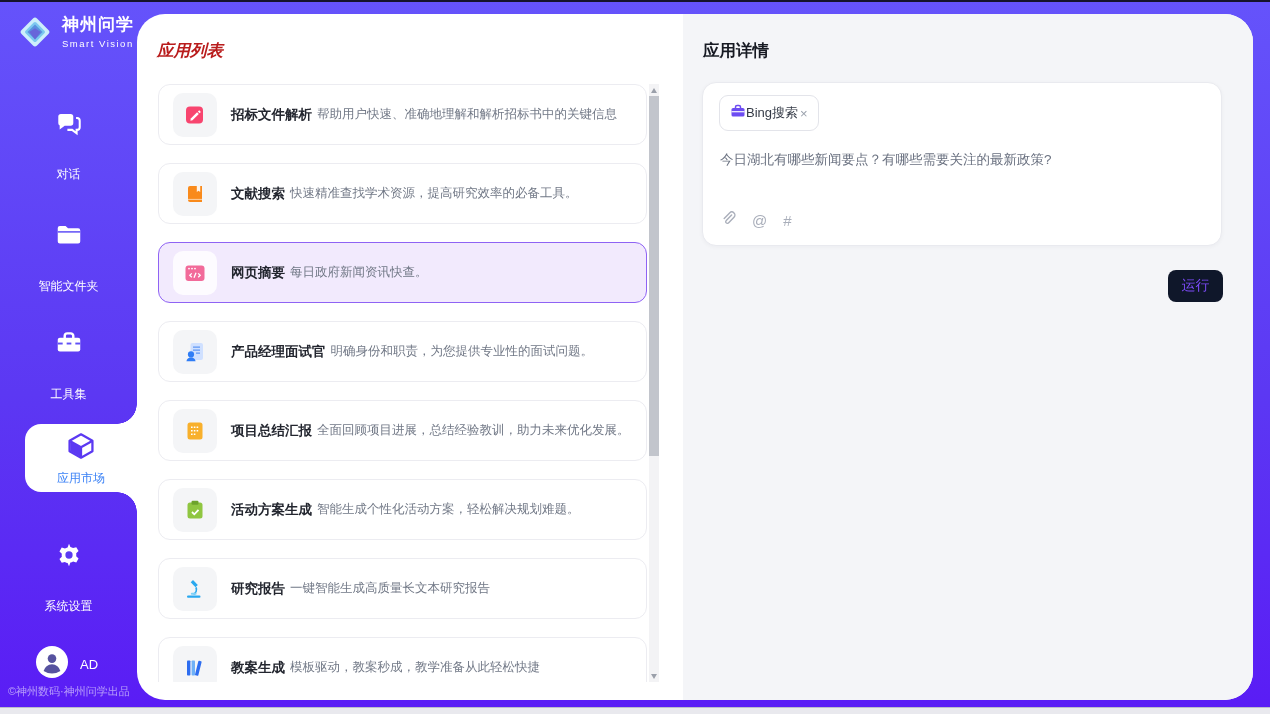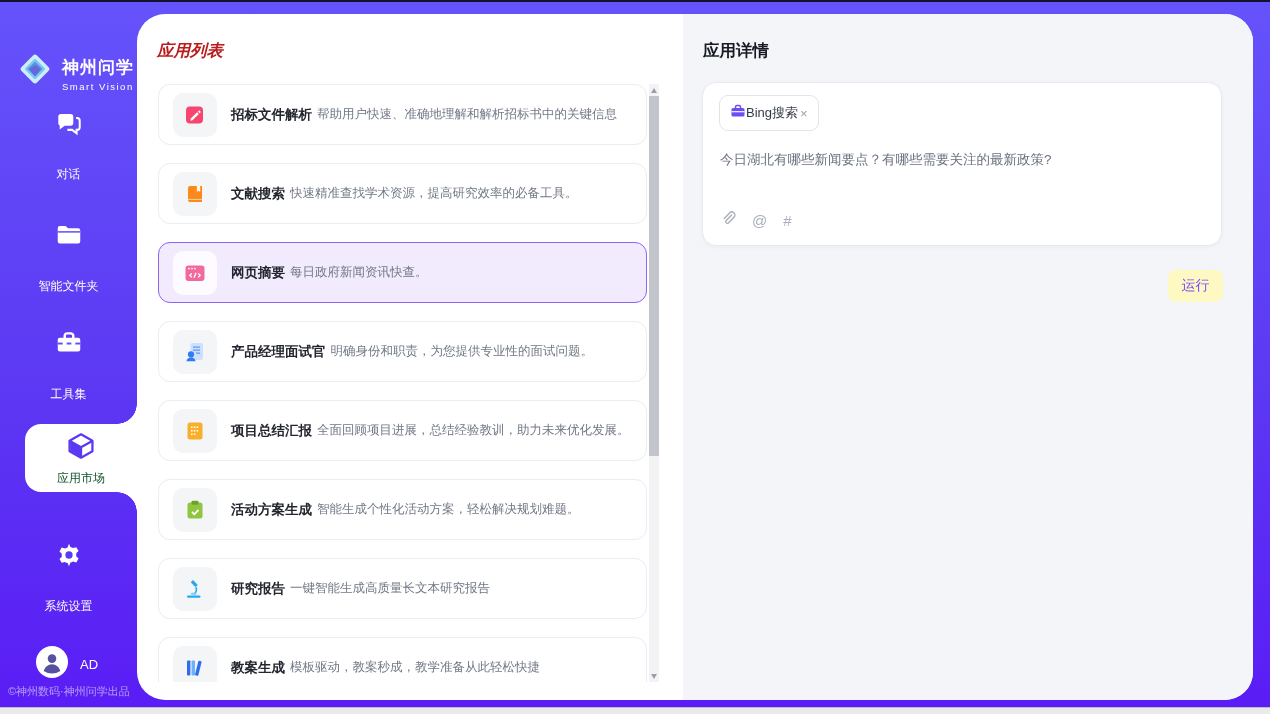--- a/index.html
+++ b/index.html
@@ -5,33 +5,33 @@
   * { margin:0; padding:0; box-sizing:border-box; }
   html,body { width:1270px; height:714px; overflow:hidden; }
   body { font-family:"Liberation Sans","DejaVu Sans",sans-serif; position:relative;
          background:linear-gradient(180deg,#6553fb 0%,#5c38f3 55%,#5a1cf5 100%); }
 
   .top-edge   { position:absolute; left:0; top:0; width:100%; height:2px; background:#15132b; z-index:60; }
   .bottom-strip { position:absolute; left:0; bottom:0; width:100%; height:7px; background:#e9e9ee; border-top:1px solid #bcbcca; z-index:60; }
 
   
   .sidebar { position:absolute; left:0; top:0; width:137px; height:707px; }
-  .logo { position:absolute; left:16px; top:13px; display:flex; align-items:flex-end; gap:8px; color:#fff;margin-top:37px; }
+  .logo { position:absolute; left:16px; top:13px; display:flex; align-items:flex-start; gap:8px; color:#fff; }
   .logo-text-cn { font-size:17px; font-weight:bold; letter-spacing:1px; }
   .logo-text-en { font-size:9.5px; letter-spacing:1.5px; margin-top:2px; }
 
   .nav-item { position:absolute; left:0; width:137px; display:flex; flex-direction:column; align-items:center;
               gap:24px; color:#fff; cursor:pointer; }
   .nav-label { font-size:12px; }
   .nav-label.u { text-underline-offset:2px; }
 
   .active-bubble { position:absolute; left:25px; top:424px; width:112px; height:68px; background:#fff;
                    border-radius:16px 0 0 16px; display:flex; flex-direction:column; align-items:center;
                    justify-content:center; gap:4px; color:#5b39f2; cursor:pointer; z-index:5; }
-  .active-bubble .nav-label { font-size:12px; color:#14532d; }
+  .active-bubble .nav-label { font-size:12px; color:#3b82f6; }
   .notch { position:absolute; left:117px; width:20px; height:20px; z-index:5; }
   .notch.top    { top:404px; background:radial-gradient(circle 20px at 0 0, rgba(0,0,0,0) 19.5px, #fff 20px); }
   .notch.bottom { top:492px; background:radial-gradient(circle 20px at 0 100%, rgba(0,0,0,0) 19.5px, #fff 20px); }
 
   .user-row { position:absolute; left:36px; top:646px; display:flex; align-items:center; gap:12px; color:#fff; cursor:pointer; }
   .side-footer { position:absolute; left:8px; top:684px; font-size:11px; color:rgba(255,255,255,.55); white-space:nowrap; }
 
   
   .main-panel { position:absolute; left:137px; top:14px; width:1116px; height:686px; background:#fff;
                 border-radius:28px; z-index:2; }
@@ -66,21 +66,21 @@
   .composer { position:absolute; left:19px; top:68px; width:520px; height:164px; background:#fff;
               border:1px solid #e9eaef; border-radius:14px; box-shadow:0 1px 4px rgba(30,30,60,.04); }
   .chip { position:absolute; left:16px; top:12px; display:inline-flex; align-items:center; gap:0;
           border:1px solid #e3e4ea; border-radius:9px; padding:7px 10px; background:#fff; cursor:pointer; }
   .chip-label { font-size:13px; color:#343a46; }
   .chip-close { font-size:13px; color:#9aa1ac; margin-left:2px; cursor:pointer; line-height:1; }
   .query { position:absolute; left:17px; top:68px; width:480px; font-size:13.5px; color:#6a7180; cursor:text; }
   .tools { position:absolute; left:17px; bottom:14px; display:flex; align-items:center; gap:16px; color:#a9aeba; }
   .tool-glyph { font-size:15px; color:#a9aeba; cursor:pointer; }
 
-  .run-btn { position:absolute; right:30px; top:256px; width:55px; height:32px; background:#fef9c3;
+  .run-btn { position:absolute; right:30px; top:256px; width:55px; height:32px; background:#0f172a;
              border:none; border-radius:8px; color:#7c4bf7; font-size:14px; cursor:pointer;
              font-family:inherit; display:flex; align-items:center; justify-content:center; }
 </style>
 </head>
 <body>
 
 <div class="top-edge"></div>
 <div class="bottom-strip"></div>
 
 <div class="sidebar">

